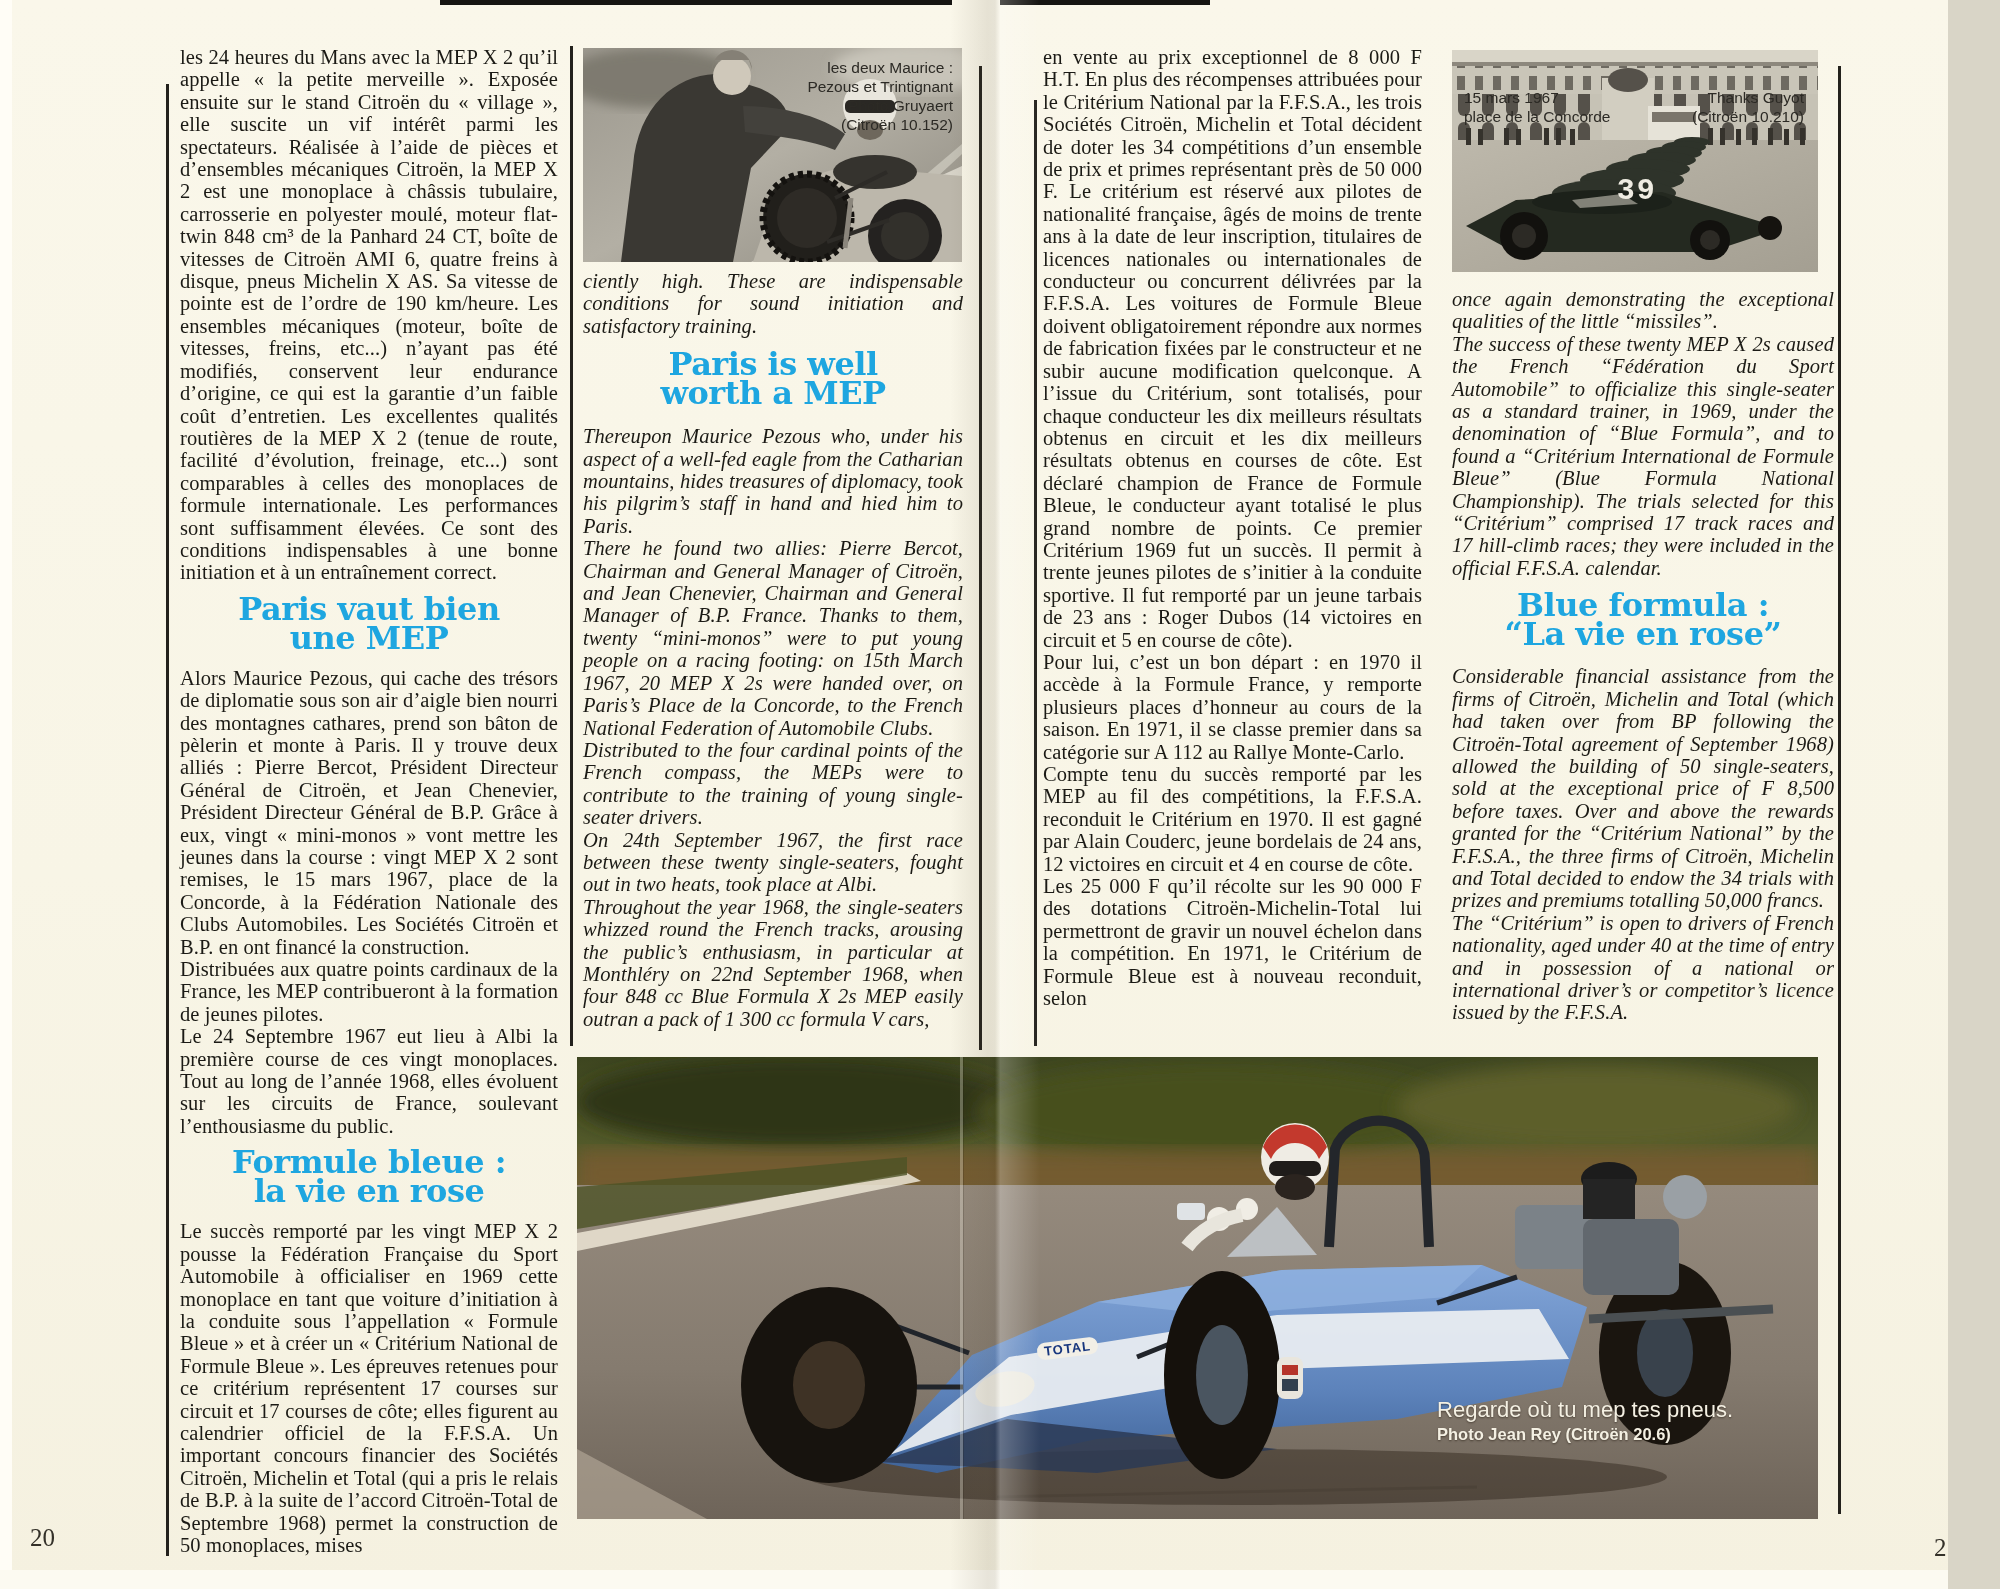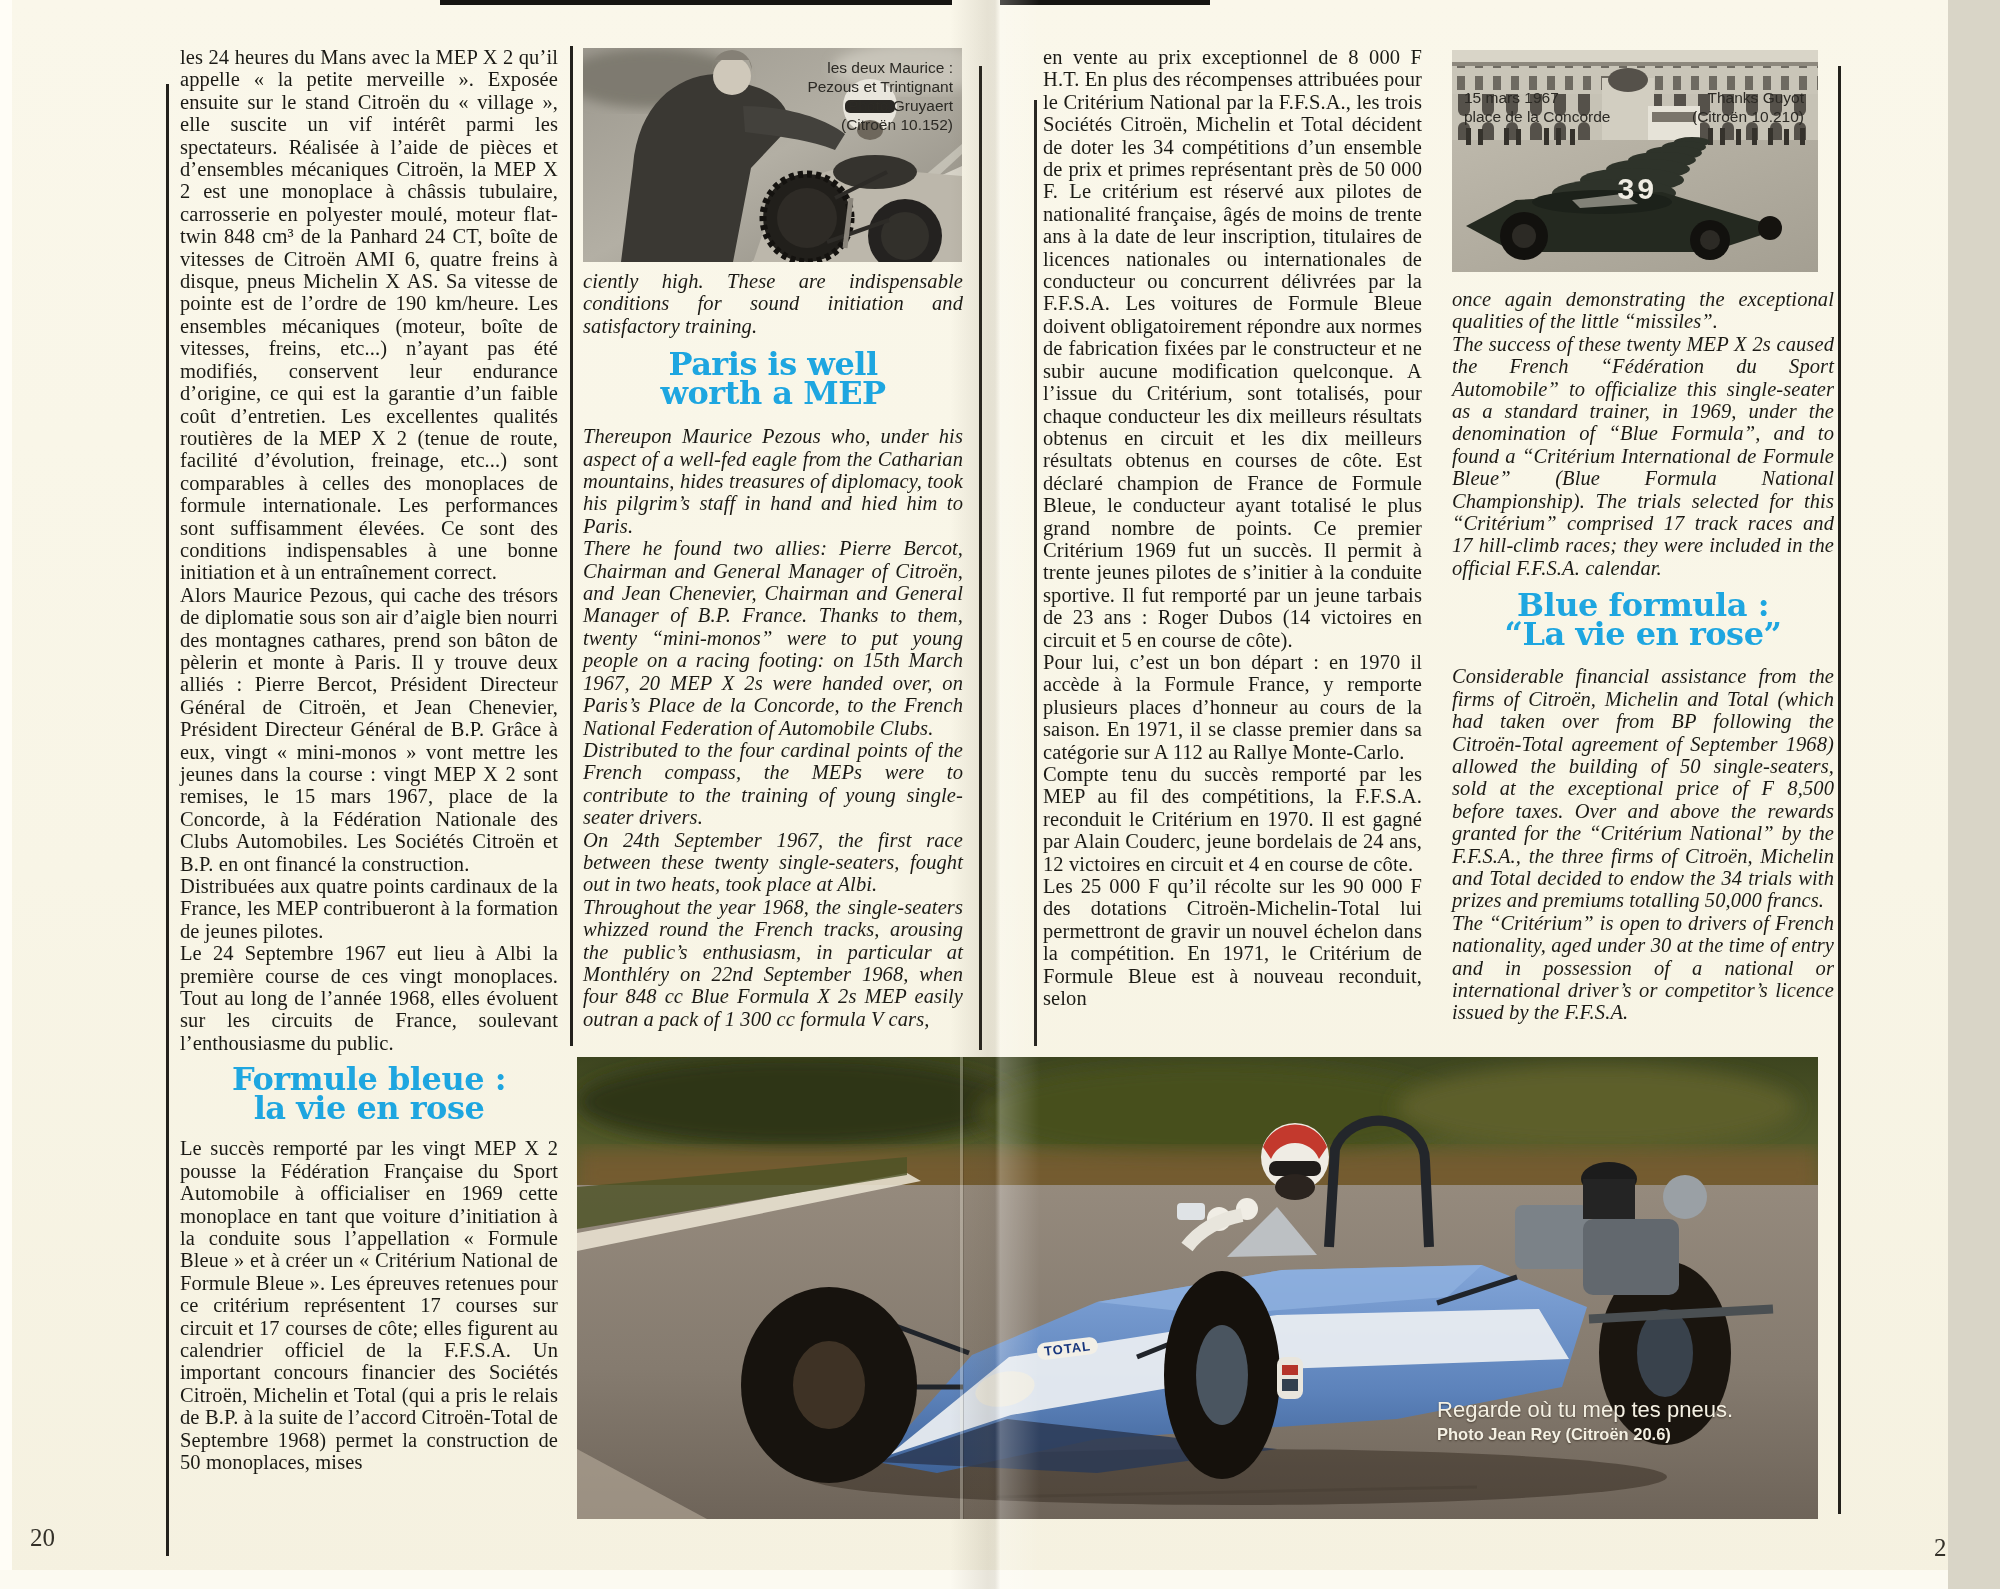--- a/index.html
+++ b/index.html
@@ -38,20 +38,21 @@
   <div class="topbar" style="left:1000px;width:210px;"></div>
 
   <div class="vrule" style="left:166px;top:84px;height:1472px;"></div>
   <div class="vrule" style="left:570px;top:46px;height:1000px;"></div>
   <div class="vrule" style="left:979px;top:66px;height:984px;"></div>
   <div class="vrule" style="left:1034px;top:100px;height:946px;"></div>
   <div class="vrule" style="left:1838px;top:66px;height:1448px;"></div>
 
   <div class="col" style="left:180px;top:46px;width:378px;">
     <p>les 24 heures du Mans avec la MEP X 2 qu’il appelle « la petite merveille ». Exposée ensuite sur le stand Citroën du « village », elle suscite un vif intérêt parmi les spectateurs. Réalisée à l’aide de pièces et d’ensembles mécaniques Citroën, la MEP X 2 est une monoplace à châssis tubulaire, carrosserie en polyester moulé, moteur flat-twin 848 cm³ de la Panhard 24 CT, boîte de vitesses de Citroën AMI 6, quatre freins à disque, pneus Michelin X AS. Sa vitesse de pointe est de l’ordre de 190 km/heure. Les ensembles mécaniques (moteur, boîte de vitesses, freins, etc...) n’ayant pas été modifiés, conservent leur endurance d’origine, ce qui est la garantie d’un faible coût d’entretien. Les excellentes qualités routières de la MEP X 2 (tenue de route, facilité d’évolution, freinage, etc...) sont comparables à celles des monoplaces de formule internationale. Les performances sont suffisamment élevées. Ce sont des conditions indispensables à une bonne initiation et à un entraînement correct.</p>
+    <h2 class="blue"><span>Paris vaut bien</span><span class="l2">une MEP</span></h2>
     <p>Alors Maurice Pezous, qui cache des trésors de diplomatie sous son air d’aigle bien nourri des montagnes cathares, prend son bâton de pèlerin et monte à Paris. Il y trouve deux alliés : Pierre Bercot, Président Directeur Général de Citroën, et Jean Chenevier, Président Directeur Général de B.P. Grâce à eux, vingt « mini-monos » vont mettre les jeunes dans la course : vingt MEP X 2 sont remises, le 15 mars 1967, place de la Concorde, à la Fédération Nationale des Clubs Automobiles. Les Sociétés Citroën et B.P. en ont financé la construction.</p>
     <p>Distribuées aux quatre points cardinaux de la France, les MEP contribueront à la formation de jeunes pilotes.</p>
     <p>Le 24 Septembre 1967 eut lieu à Albi la première course de ces vingt monoplaces. Tout au long de l’année 1968, elles évoluent sur les circuits de France, soulevant l’enthousiasme du public.</p>
     <h2 class="blue"><span>Formule bleue :</span><span class="l2">la vie en rose</span></h2>
     <p>Le succès remporté par les vingt MEP X 2 pousse la Fédération Française du Sport Automobile à officialiser en 1969 cette monoplace en tant que voiture d’initiation à la conduite sous l’appellation « Formule Bleue » et à créer un « Critérium National de Formule Bleue ». Les épreuves retenues pour ce critérium représentent 17 courses sur circuit et 17 courses de côte; elles figurent au calendrier officiel de la F.F.S.A. Un important concours financier des Sociétés Citroën, Michelin et Total (qui a pris le relais de B.P. à la suite de l’accord Citroën-Total de Septembre 1968) permet la construction de 50 monoplaces, mises</p>
   </div>
 
   <div class="photo" style="left:583px;top:48px;width:379px;height:214px;">
     <svg width="379" height="214" viewBox="0 0 379 214">
       <defs>
@@ -180,21 +181,21 @@
       <div>(Citroën 10.210)</div>
     </div>
     <div class="carnum" style="left:45%;top:56%;">39</div>
   </div>
 
   <div class="col ital" style="left:1452px;top:288px;width:382px;">
     <p>once again demonstrating the exceptional qualities of the little “missiles”.</p>
     <p>The success of these twenty MEP X 2s caused the French “Fédération du Sport Automobile” to officialize this single-seater as a standard trainer, in 1969, under the denomination of “Blue Formula”, and to found a “Critérium International de Formule Bleue” (Blue Formula National Championship).  The trials selected for this “Critérium” comprised 17 track races and 17 hill-climb races; they were included in the official F.F.S.A. calendar.</p>
     <h2 class="blue" style="font-style:normal;margin:12px 0 16px 0;"><span>Blue formula :</span><span class="l2">“La vie en rose”</span></h2>
     <p>Considerable financial assistance from the firms of Citroën, Michelin and Total (which had taken over from BP following the Citroën-Total agreement of September 1968) allowed the building of 50 single-seaters, sold at the exceptional price of F 8,500 before taxes.  Over and above the rewards granted for the “Critérium National” by the F.F.S.A., the three firms of Citroën, Michelin and Total decided to endow the 34 trials with prizes and premiums totalling 50,000 francs.</p>
-    <p>The “Critérium” is open to drivers of French nationality, aged under 30 at the time of entry and in possession of a national or international driver’s or competitor’s licence issued by the F.F.S.A.</p>
+    <p>The “Critérium” is open to drivers of French nationality, aged under 40 at the time of entry and in possession of a national or international driver’s or competitor’s licence issued by the F.F.S.A.</p>
   </div>
 
   <div class="photo" style="left:577px;top:1057px;width:1241px;height:462px;">
     <svg width="1241" height="462" viewBox="0 0 1241 462">
       <defs>
         <linearGradient id="trees" x1="0" y1="0" x2="0" y2="1">
           <stop offset="0" stop-color="#3d451f"></stop>
             <stop offset="0.6" stop-color="#535a2a"></stop>
             <stop offset="1" stop-color="#6a5e30"></stop>
         </linearGradient>

